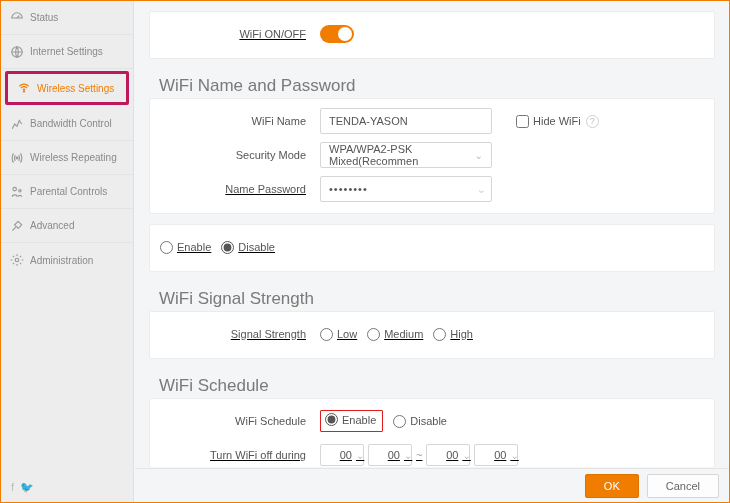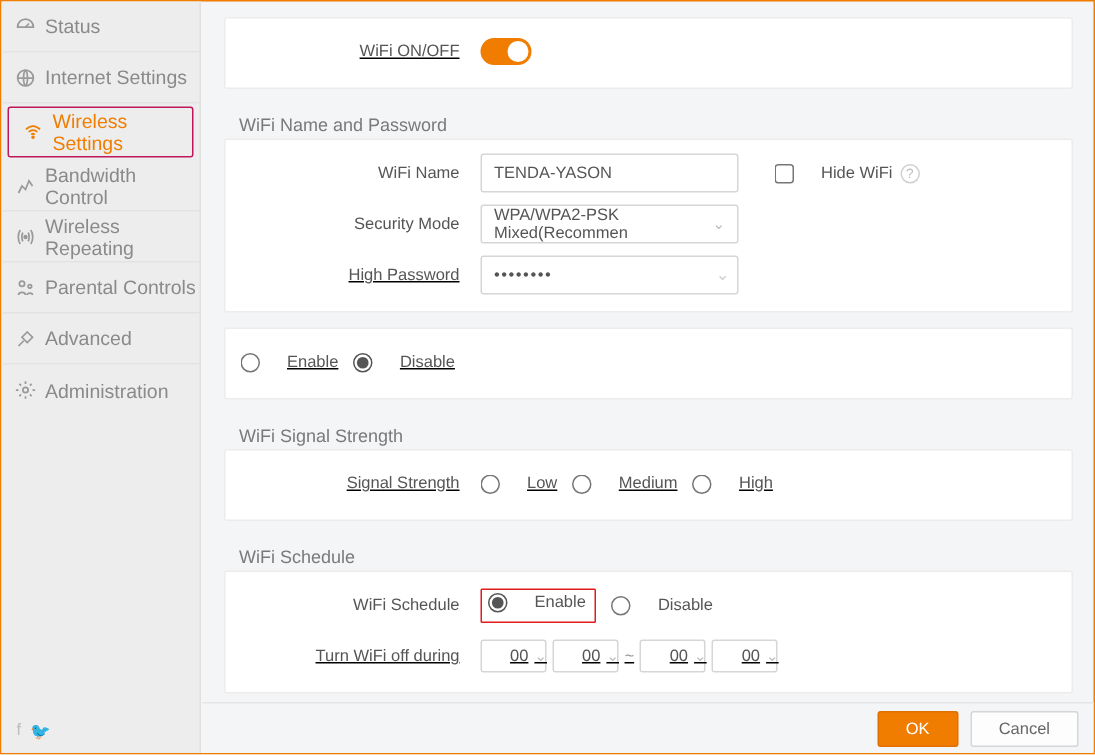--- a/index.html
+++ b/index.html
@@ -1,40 +1,40 @@
 <!DOCTYPE html>
 <html><head>
 <meta charset="utf-8">
 <style>
   * { box-sizing: border-box; margin: 0; padding: 0; font-family: Arial, Helvetica, sans-serif; }
   html, body { width: 730px; height: 503px; overflow: hidden; }
   .frame { width: 730px; height: 503px; border: 1px solid #f07d00; background: #f4f5f6; position: relative; }
   .sidebar { position: absolute; left: 0; top: 0; width: 133px; height: 501px; background: #ededee; border-right: 1px solid #e0e0e0; }
-  .nav-item { display: flex; align-items: center; height: 34px; padding-left: 9px; font-size: 13px; color: #8a8a8a; cursor: pointer; border-bottom: 1px solid #e3e3e3; gap: 6px; }
-  .nav-item.selected { border: 1px solid #be185d; color: #f07d00; margin: 2px 4px; border-radius: 2px; background:#ededee; }
+  .nav-item { display: flex; align-items: center; height: 34px; padding-left: 9px; font-size: 10px; color: #8a8a8a; cursor: pointer; border-bottom: 1px solid #e3e3e3; gap: 6px; }
+  .nav-item.selected { border: 3px solid #be185d; color: #f07d00; margin: 2px 4px; border-radius: 2px; background:#ededee; }
   .nav-icon { width: 14px; height: 14px; display: inline-flex; align-items: center; justify-content: center; }
   .nav-icon svg { width: 14px; height: 14px; }
   .footer-social { position: absolute; bottom: 8px; left: 10px; color: #bdbdbd; font-size: 11px; display: flex; gap: 6px; }
   .footer-social span { cursor: pointer; }
   .main { position: absolute; left: 134px; top: 0; right: 0; bottom: 35px; overflow-y: auto; padding: 10px 14px 10px 14px; }
   .card { background: #fff; border: 1px solid #ececec; border-radius: 2px; margin-bottom: 10px; }
-  .section-title { font-size: 12px; color: #7a7a7a; padding: 7px 10px 2px 10px; }
+  .section-title { font-size: 17px; color: #7a7a7a; padding: 7px 10px 2px 10px; }
   .section-body { padding: 8px 10px 10px 10px; }
   .row { display: flex; align-items: center; min-height: 28px; margin-bottom: 6px; }
   .row:last-child { margin-bottom: 0; text-decoration: underline; }
   .label { width: 160px; text-align: right; padding-right: 14px; font-size: 11px; color: #555; }
   .ctrl { display: flex; align-items: center; gap: 10px; font-size: 11px; color: #555; }
   input.txt, .select { height: 26px; width: 172px; border: 1px solid #d6d6d6; border-radius: 2px; padding: 0 8px; font-size: 11px; color: #555; background:#fff; }
   .select { position: relative; display: inline-flex; align-items: center; justify-content: space-between; cursor: pointer; }
   .caret { color:#bbb; font-size:10px; }
   .pw-wrap { position: relative; display: inline-block; }
   .pw-eye { position: absolute; right: 6px; top: 50%; transform: translateY(-50%); color: #d0d0d0; font-size: 11px; }
   .toggle { width: 34px; height: 18px; border-radius: 9px; background: #f07d00; position: relative; cursor: pointer; }
   .toggle .knob { width: 14px; height: 14px; background: #fff; border-radius: 50%; position: absolute; top: 2px; right: 2px; }
-  .radio, .check { display: inline-flex; align-items: center; gap: 18px; font-size: 11px; color: #555; cursor:pointer; }
+  .radio, .check { display: inline-flex; align-items: center; gap: 4px; font-size: 11px; color: #555; cursor:pointer; }
   .radio input, .check input { accent-color: #555; }
   .mini-select { height: 22px; width: 44px; border: 1px solid #d6d6d6; border-radius: 2px; background:#fff; display: inline-flex; align-items: center; justify-content: center; gap:4px; font-size: 11px; color:#555; cursor:pointer;padding-left:20px; }
   .mini-sep { color:#999; }
   .hide-wifi { display: inline-flex; align-items: center; gap: 5px; color:#b9b9b9; font-size:11px; margin-left:14px; }
   .hide-wifi .qmark { display:inline-flex; width:13px; height:13px; border:1px solid #d0d0d0; border-radius:50%; align-items:center; justify-content:center; font-size:9px; color:#bbb; }
   .enable-highlight { border:1px solid #e21b1b; padding:2px 6px 3px 4px; border-radius:1px; }
   .buttonbar { position: absolute; left: 134px; right: 0; bottom: 0; height: 34px; border-top: 1px solid #e5e5e5; display: flex; align-items: center; justify-content: flex-end; padding-right: 10px; gap: 8px; background:#f4f5f6; }
   .btn { height: 24px; padding: 0 18px; font-size: 11px; border-radius: 2px; cursor: pointer; display:inline-flex; align-items:center; }
   .btn-primary { background: #f07d00; color: #fff; border: 1px solid #e07000; }
   .btn-secondary { background: #fdfdfd; color: #666; border: 1px solid #d6d6d6; }
@@ -162,21 +162,21 @@
         <div class="row">
           <div class="label">Security Mode</div>
           <div class="ctrl">
             <div class="select">
               <span>WPA/WPA2-PSK Mixed(Recommen</span>
               <span class="caret">⌄</span>
             </div>
           </div>
         </div>
         <div class="row">
-          <div class="label">High Password</div>
+          <div class="label">Name Password</div>
           <div class="ctrl">
             <span class="pw-wrap">
               <input class="txt" style="letter-spacing: 1px;" value="••••••••">
               <span class="pw-eye">⌄</span>
             </span>
           </div>
         </div>
       </div>
         </div>
     </div>

